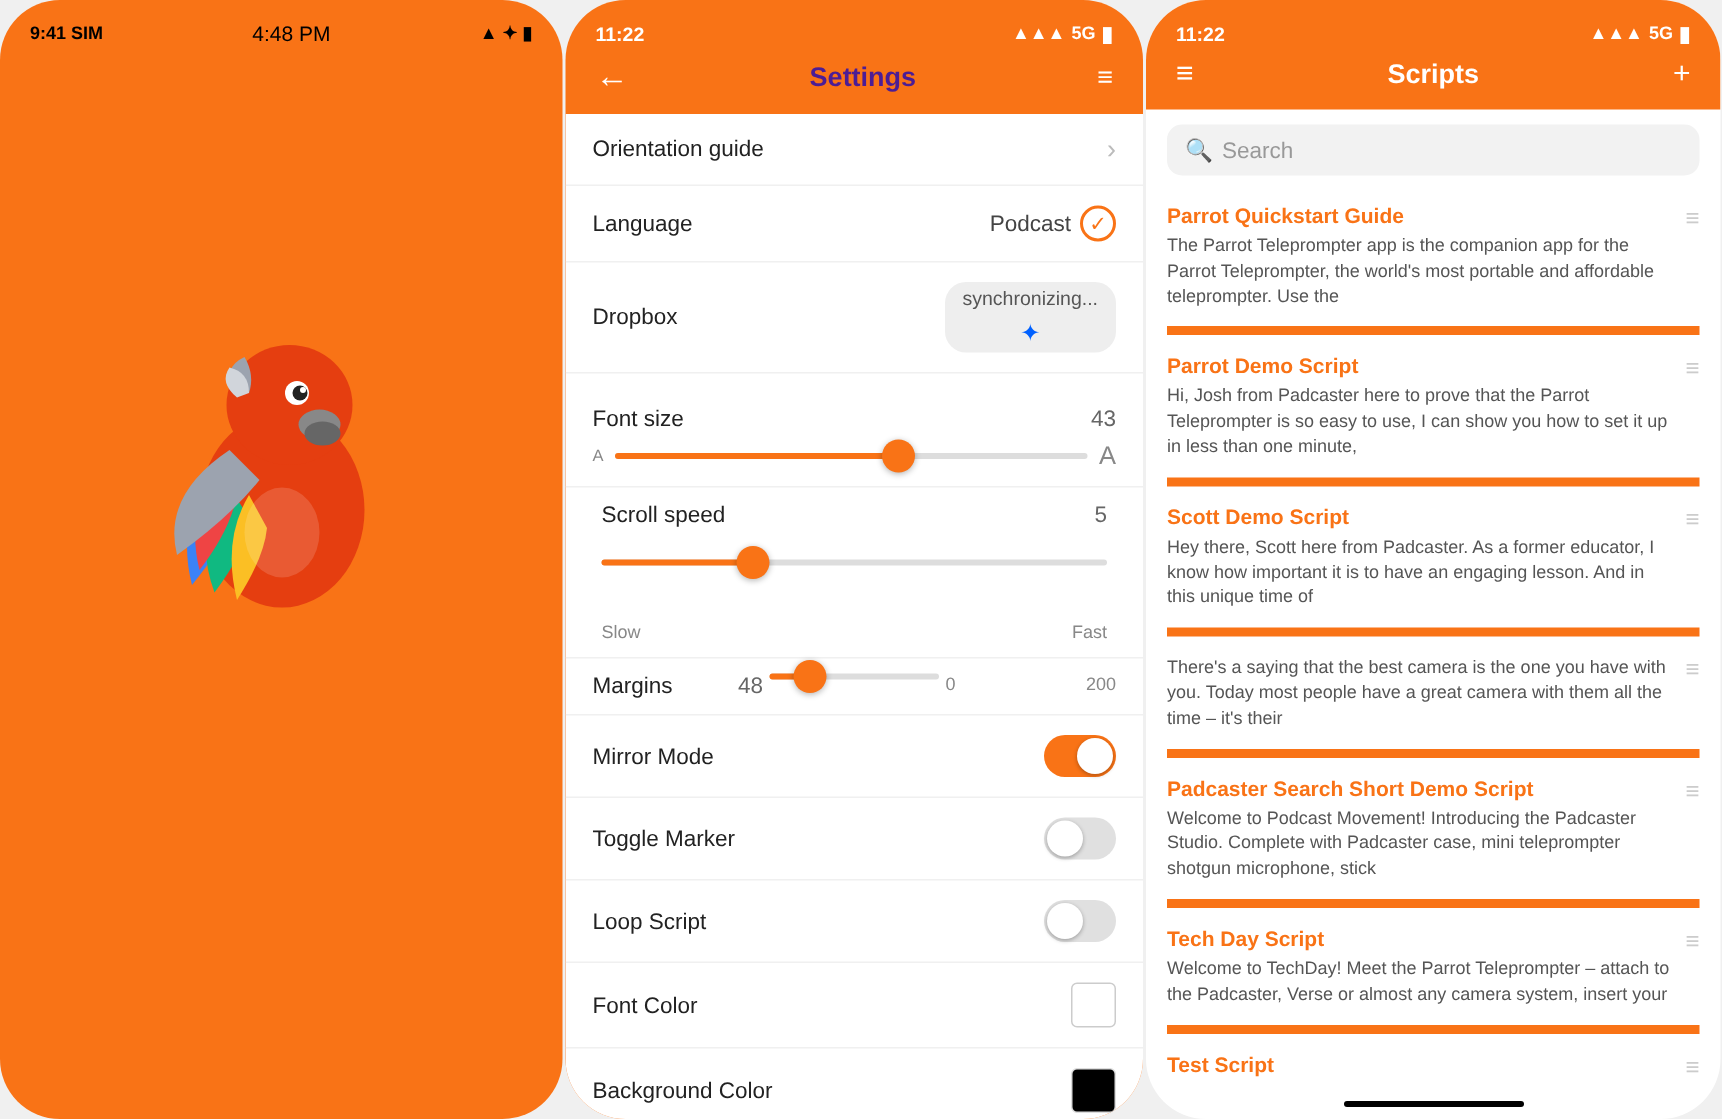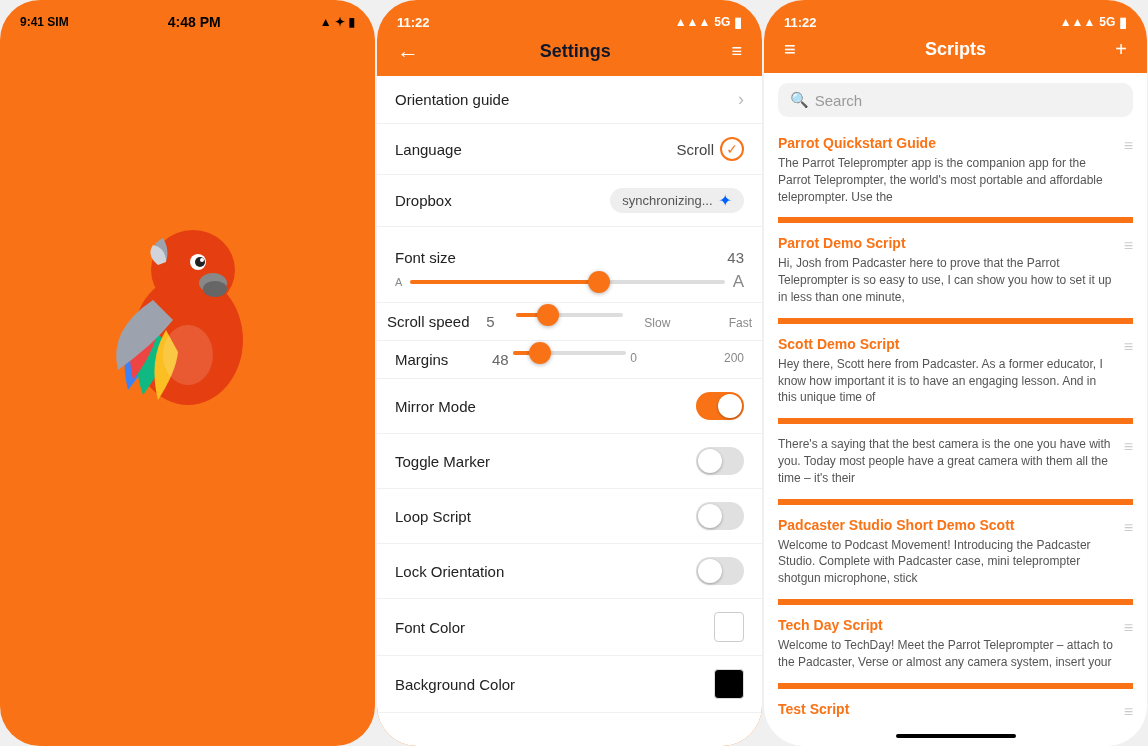--- a/index.html
+++ b/index.html
@@ -74,21 +74,21 @@
     .settings-header {
       display: flex;
       align-items: center;
       justify-content: space-between;
       padding: 8px 20px 12px;
       color: #fff;
     }
     .settings-title {
       font-size: 18px;
       font-weight: 600;
-      color: #0f172a;
+      color: #4c1d95;
       flex: 1;
       text-align: center;
     }
     .settings-back {
       font-size: 22px;
       color: #fff;
       cursor: pointer;
     }
     .settings-menu-icon {
       font-size: 18px;
@@ -143,20 +143,21 @@
     }
     .dropbox-pill {
       background: #eee;
       border-radius: 14px;
       padding: 3px 12px;
       font-size: 13px;
       color: #555;
       display: flex;
       align-items: center;
       gap: 6px;
+      flex-direction: column;
     }
     .dropbox-icon {
       color: #0061FF;
       font-size: 16px;
     }
     .font-size-row {
       flex-direction: column;
       align-items: flex-start;
       padding: 10px 18px;
       gap: 6px;
@@ -197,37 +198,37 @@
       width: 22px;
       height: 22px;
       background: #F97316;
       border-radius: 50%;
       position: absolute;
       top: 50%;
       transform: translateY(-50%);
       box-shadow: 0 1px 4px rgba(0,0,0,0.3);
     }
     .scroll-speed-row {
-      flex-direction: row;
+      flex-direction: column;
       align-items: flex-start;
-      padding: 10px 10px;
+      padding: 10px 24px;
       gap: 21px;
     }
     .scroll-speed-top {
       display: flex;
       width: 100%;
       justify-content: space-between;
     }
     .slow-fast-labels {
       display: flex;
       width: 100%;
       justify-content: space-between;
       font-size: 12px;
       color: #888;
-      margin-top: 3px;
+      margin-top: 16px;
       align-items: center;
     }
     .margins-row {
       flex-direction: row;
       align-items: flex-start;
       padding: 10px 18px;
       gap: 4px;
     }
     .margins-top {
       display: flex;
@@ -383,21 +384,21 @@
       border-radius: 2px;
       margin: 8px auto;
     }
   </style>
 </head>
 <body>
 
 <div class="panel-splash">
   <div class="status-bar-splash">
     <span style="font-size:12px;">9:41 SIM</span>
-    <span style="font-weight:700; font-size:14px;">4:48 PM</span>
+    <span style="font-weight:400; font-size:14px;">4:48 PM</span>
     <span style="font-size:12px;">▲ ✦ ▮</span>
   </div>
 
   <svg class="parrot-logo" viewBox="0 0 180 220" xmlns="http://www.w3.org/2000/svg">
 
     <ellipse cx="90" cy="150" rx="55" ry="65" fill="#E53E10"></ellipse>
 
     <ellipse cx="95" cy="80" rx="42" ry="40" fill="#E53E10"></ellipse>
 
     <ellipse cx="115" cy="93" rx="14" ry="10" fill="#888"></ellipse>
@@ -441,21 +442,21 @@
   <div class="settings-body">
 
     <div class="settings-row">
       <span class="settings-row-label">Orientation guide</span>
       <span class="settings-row-chevron">›</span>
     </div>
 
     <div class="settings-row">
       <span class="settings-row-label">Language</span>
       <div class="language-badge">
-        <span>Scroll</span>
+        <span>Podcast</span>
         <div class="language-circle">✓</div>
       </div>
     </div>
 
     <div class="settings-row">
       <span class="settings-row-label">Dropbox</span>
       <div class="dropbox-pill">
         <span>synchronizing...</span>
         <span class="dropbox-icon">✦</span>
       </div>
@@ -524,26 +525,20 @@
       </div>
     </div>
 
     <div class="toggle-row">
       <span class="settings-row-label">Loop Script</span>
       <div class="toggle toggle-off">
         <div class="toggle-knob"></div>
       </div>
     </div>
 
-    <div class="toggle-row">
-      <span class="settings-row-label">Lock Orientation</span>
-      <div class="toggle toggle-off">
-        <div class="toggle-knob"></div>
-      </div>
-    </div>
 
     <div class="settings-row">
       <span class="settings-row-label">Font Color</span>
       <div class="color-swatch swatch-white"></div>
     </div>
 
     <div class="settings-row">
       <span class="settings-row-label">Background Color</span>
       <div class="color-swatch swatch-black"></div>
     </div>
@@ -597,21 +592,21 @@
       <span class="script-item-handle">≡</span>
     </div>
       <div class="script-item">
       <div class="script-item-content">
         <div class="script-item-excerpt">There's a saying that the best camera is the one you have with you. Today most people have a great camera with them all the time – it's their</div>
       </div>
       <span class="script-item-handle">≡</span>
     </div>
       <div class="script-item">
       <div class="script-item-content">
-        <div class="script-item-title">Padcaster Studio Short Demo Scott</div>
+        <div class="script-item-title">Padcaster Search Short Demo Script</div>
         <div class="script-item-excerpt">Welcome to Podcast Movement! Introducing the Padcaster Studio. Complete with Padcaster case, mini teleprompter shotgun microphone, stick</div>
       </div>
       <span class="script-item-handle">≡</span>
     </div>
       <div class="script-item">
       <div class="script-item-content">
         <div class="script-item-title">Tech Day Script</div>
         <div class="script-item-excerpt">Welcome to TechDay! Meet the Parrot Teleprompter – attach to the Padcaster, Verse or almost any camera system, insert your</div>
       </div>
       <span class="script-item-handle">≡</span>

